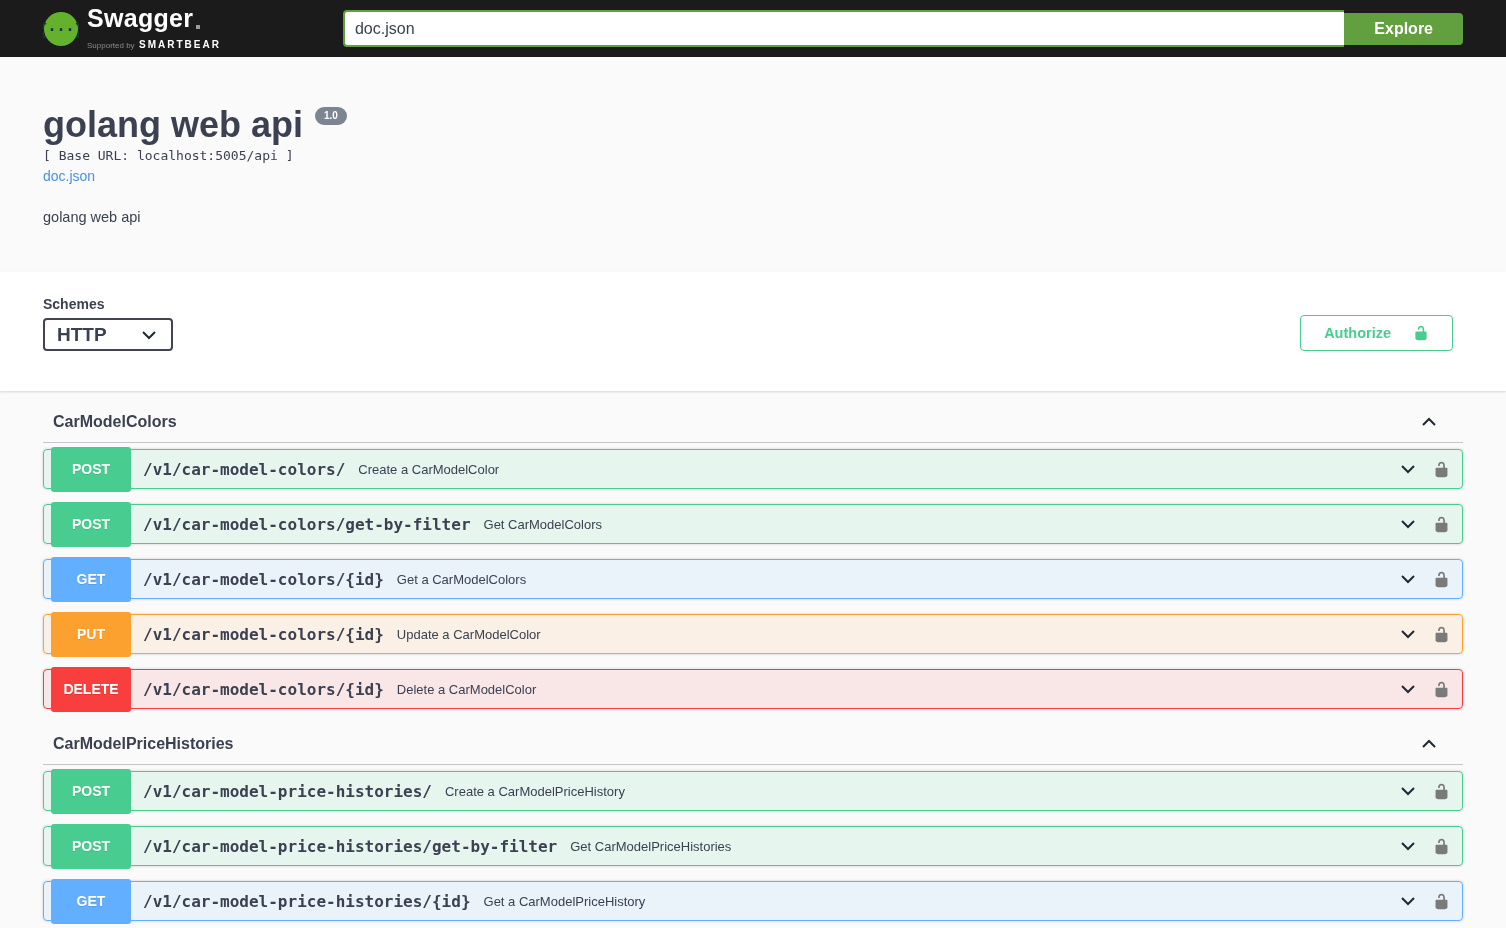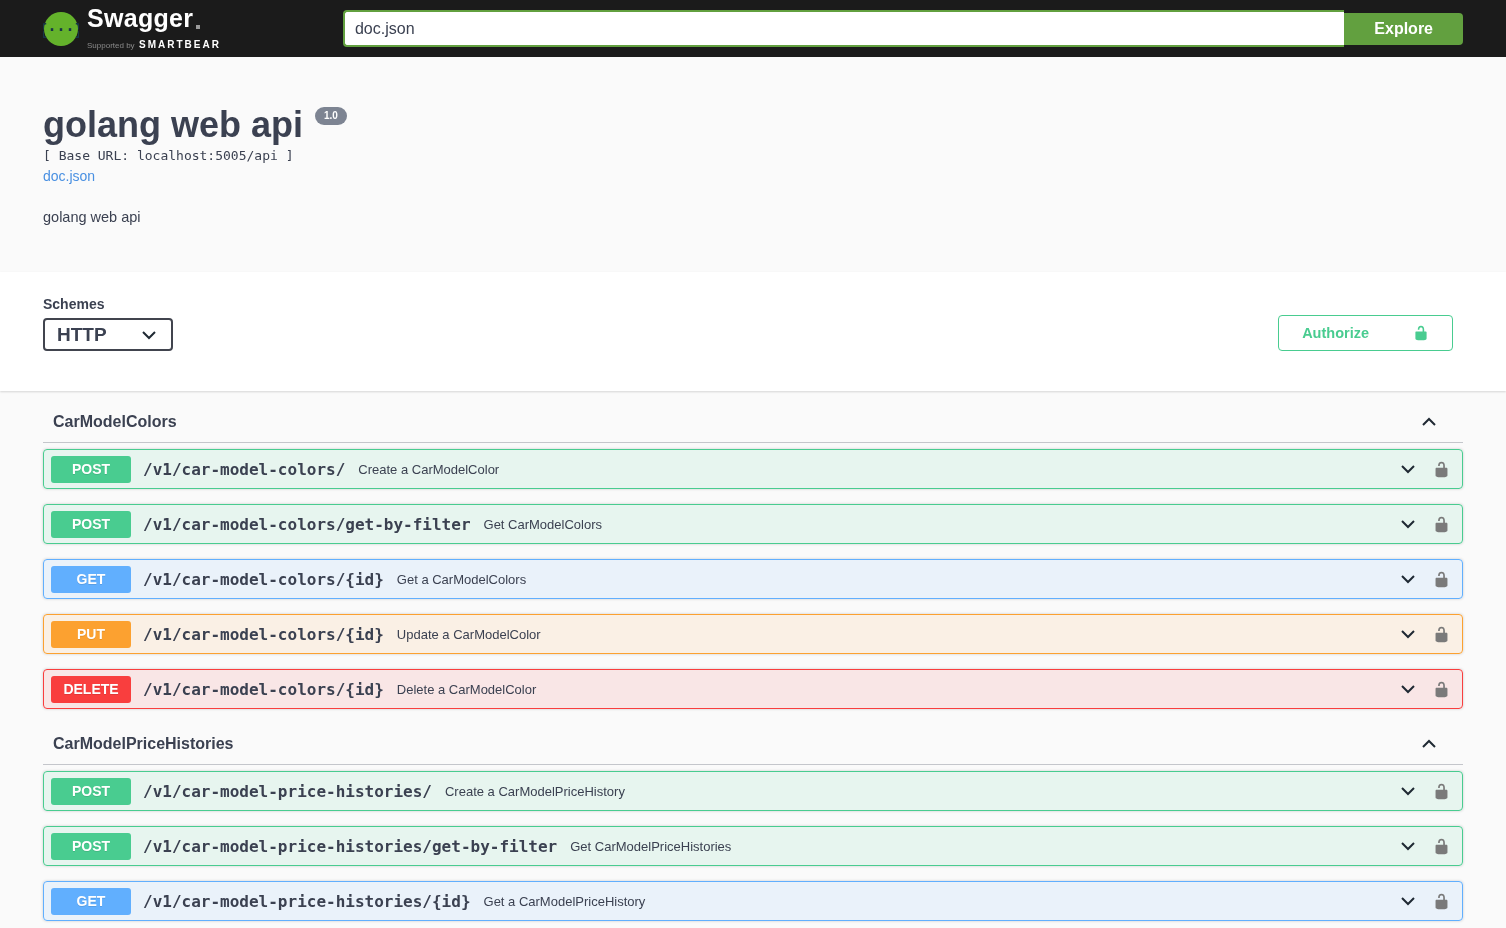--- a/index.html
+++ b/index.html
@@ -55,38 +55,38 @@
   .schemes-select {
     width: 130px; height: 33px; border: 2px solid #41444e; border-radius: 4px; background: #fff;
     display: flex; align-items: center; justify-content: space-between; padding: 0 12px;
     font-size: 19px; font-weight: bold; cursor: pointer; color: var(--text, #3b4151);
   }
   .auth-wrapper { margin-left: auto; padding-right: 10px; }
   .authorize-btn {
     display: flex; background: transparent; cursor: pointer;
     border: 1.5px solid var(--authorize_green, #49cc90); border-radius: 4px;
     color: var(--authorize_green, #49cc90); font-size: 14.5px; font-weight: bold;
-    padding: 9px 23px; font-family: "Liberation Sans", sans-serif; gap: 22px;
+    padding: 9px 23px; font-family: "Liberation Sans", sans-serif;
   }
   .authorize-btn .lock { margin-left: 22px; }
 
   
   .operations { padding-top: 11px; }
   .opblock-tag {
     display: flex; align-items: center; padding: 10px 24px 10px 10px;
     border-bottom: 1px solid rgba(59,65,81,.28); margin-bottom: 6px; cursor: pointer;
   }
   .tag-title { font-size: 16px; font-weight: bold; color: var(--text, #3b4151); flex: 1; }
   .opblock {
     height: 40px; margin-bottom: 15px; border-radius: 4px; border: 1px solid;
     box-shadow: 0 0 3px rgba(0,0,0,.19); display: flex; align-items: center;
     padding: 0 12px 0 7px; cursor: pointer;
   }
   .opblock-method {
-    width: 80px; height: 27px; border-radius: 3px; color: #fff; font-size: 14px; font-weight: bold;
+    width: 80px; height: 45px; border-radius: 3px; color: #fff; font-size: 14px; font-weight: bold;
     display: flex; align-items: center; justify-content: center; flex: 0 0 auto;
     text-shadow: 0 1px 0 rgba(0,0,0,.1);
   }
   .opblock-path {
     margin-left: 12px; font-family: "DejaVu Sans Mono", monospace; font-weight: bold;
     font-size: 16px; color: var(--text, #3b4151); white-space: nowrap;
   }
   .opblock-summary { margin-left: 13px; font-size: 13px; color: var(--text, #3b4151); flex: 1; white-space: nowrap; overflow: hidden; }
   .chev { width: 20px; height: 20px; flex: 0 0 auto; }
   .chev path { fill: none; stroke: #1f2933; stroke-width: 2; }

